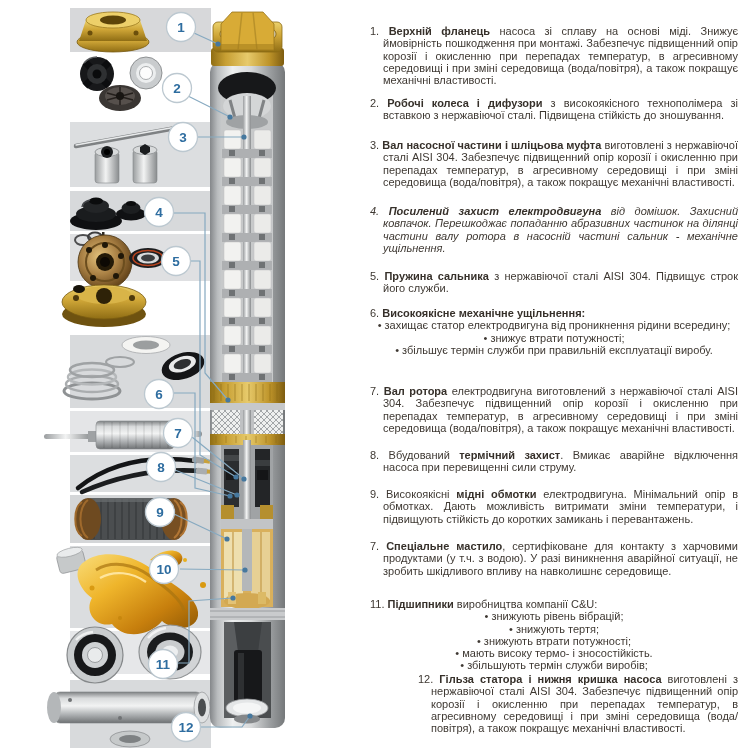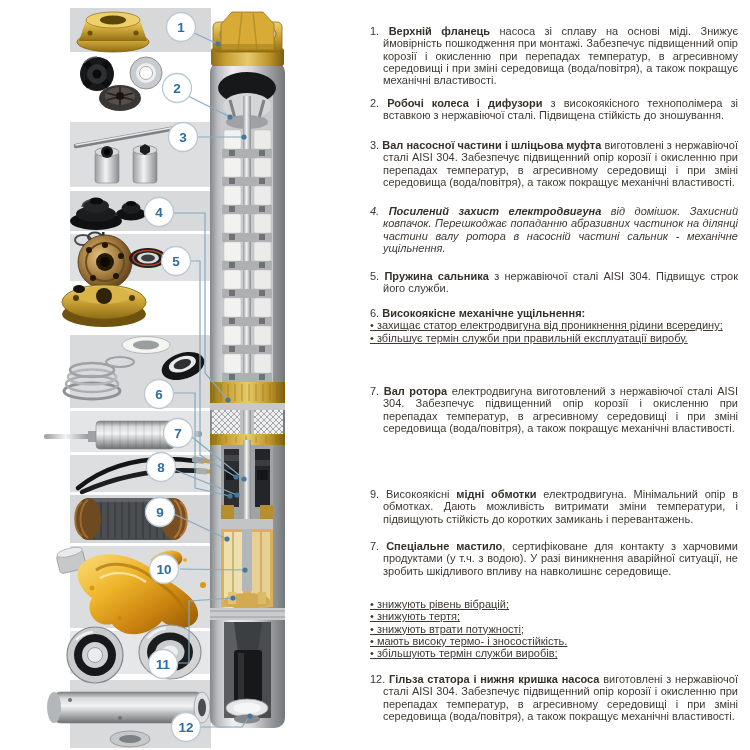--- a/index.html
+++ b/index.html
@@ -3,21 +3,21 @@
 <meta charset="utf-8">
 <style>
   html,body{margin:0;padding:0;background:#ffffff;}
   body{width:750px;height:750px;font-family:"Liberation Sans",sans-serif;}
   .page{position:relative;width:750px;height:750px;background:#fff;overflow:hidden;}
   .diagram-wrap{position:absolute;left:0;top:0;width:365px;height:750px;}
   .text-panel{position:absolute;left:370px;top:0;width:368px;height:590px;}
   .item{position:absolute;left:0;right:0;font-size:11px;line-height:12.3px;color:#3e3832;text-align:justify;}
   .item p{margin:0;padding-left:13px;text-indent:-13px;}
   .item b{font-weight:700;color:#36302a;}
-  .item .bullet{text-align:left;text-decoration:underline;}
+  .item .bullet{text-align:center;}
   svg text.callout-num{font-family:"Liberation Sans",sans-serif;font-size:13.5px;font-weight:bold;fill:#2e6da0;}
 </style>
 </head>
 <body>
 
 <div class="page">
 
   <div class="diagram-wrap">
   <svg width="365" height="750" viewBox="0 0 365 750" xmlns="http://www.w3.org/2000/svg">
     <defs>
@@ -459,35 +459,40 @@
       </div>
       <div class="item" style="top: 205px; font-style: italic;">
         <p><span class="num">4. </span><b>Посилений захист електродвигуна</b><span> від домішок. Захисний ковпачок. Перешкоджає попаданню абразивних частинок на ділянці частини валу ротора в насосній частині сальник - механічне ущільнення.</span></p>
       </div>
       <div class="item" style="top: 270px;">
         <p><span class="num">5. </span><b>Пружина сальника</b><span> з нержавіючої сталі AISI 304. Підвищує строк його служби.</span></p>
       </div>
       <div class="item" style="top: 307px;">
         <p><span class="num">6. </span><b>Високоякісне механічне ущільнення:</b></p>
         <div class="bullet">• захищає статор електродвигуна від проникнення рідини всередину;</div>
+        <div class="bullet">• знижує втрати потужності;</div>
         <div class="bullet">• збільшує термін служби при правильній експлуатації виробу.</div>
       </div>
       <div class="item" style="top: 385px;">
         <p><span class="num">7. </span><b>Вал ротора</b><span> електродвигуна виготовлений з нержавіючої сталі AISI 304. Забезпечує підвищенний опір корозії і окисленню при перепадах температур, в агресивному середовищі і при зміні середовища (вода/повітря), а також покращує механічні властивості.</span></p>
       </div>
+      <div class="item" style="top: 449px;">
+        <p><span class="num">8. </span><span>Вбудований </span><b>термічний захист</b><span>. Вмикає аварійне відключення насоса при перевищенні сили струму.</span></p>
+      </div>
       <div class="item" style="top: 488px;">
         <p><span class="num">9. </span><span>Високоякісні </span><b>мідні обмотки</b><span> електродвигуна. Мінімальний опір в обмотках. Дають можливість витримати зміни температури, і підвищують стійкість до коротких замикань і перевантажень.</span></p>
       </div>
       <div class="item" style="top: 540px;">
         <p><span class="num">7. </span><b>Спеціальне мастило</b><span>, сертифіковане для контакту з харчовими продуктами (у т.ч. з водою). У разі виникнення аварійної ситуації, не зробить шкідливого впливу на навколишнє середовище.</span></p>
       </div>
       <div class="item" style="top: 598px;">
+        <p><span class="num">11. </span><b>Підшипники</b><span> виробництва компанії C&amp;U:</span></p>
         <div class="bullet">• знижують рівень вібрацій;</div>
         <div class="bullet">• знижують тертя;</div>
         <div class="bullet">• знижують втрати потужності;</div>
         <div class="bullet">• мають високу термо- і зносостійкість.</div>
         <div class="bullet">• збільшують термін служби виробів;</div>
       </div>
-      <div class="item" style="top: 673px;">
+      <div class="item" style="top: 673px; margin-left: 48px;">
         <p><span class="num">12. </span><b>Гільза статора і нижня кришка насоса</b><span> виготовлені з нержавіючої сталі AISI 304. Забезпечує підвищенний опір корозії і окисленню при перепадах температур, в агресивному середовищі і при зміні середовища (вода/повітря), а також покращує механічні властивості.</span></p>
       </div>
     </div>
 </div>
 
 </body></html>

